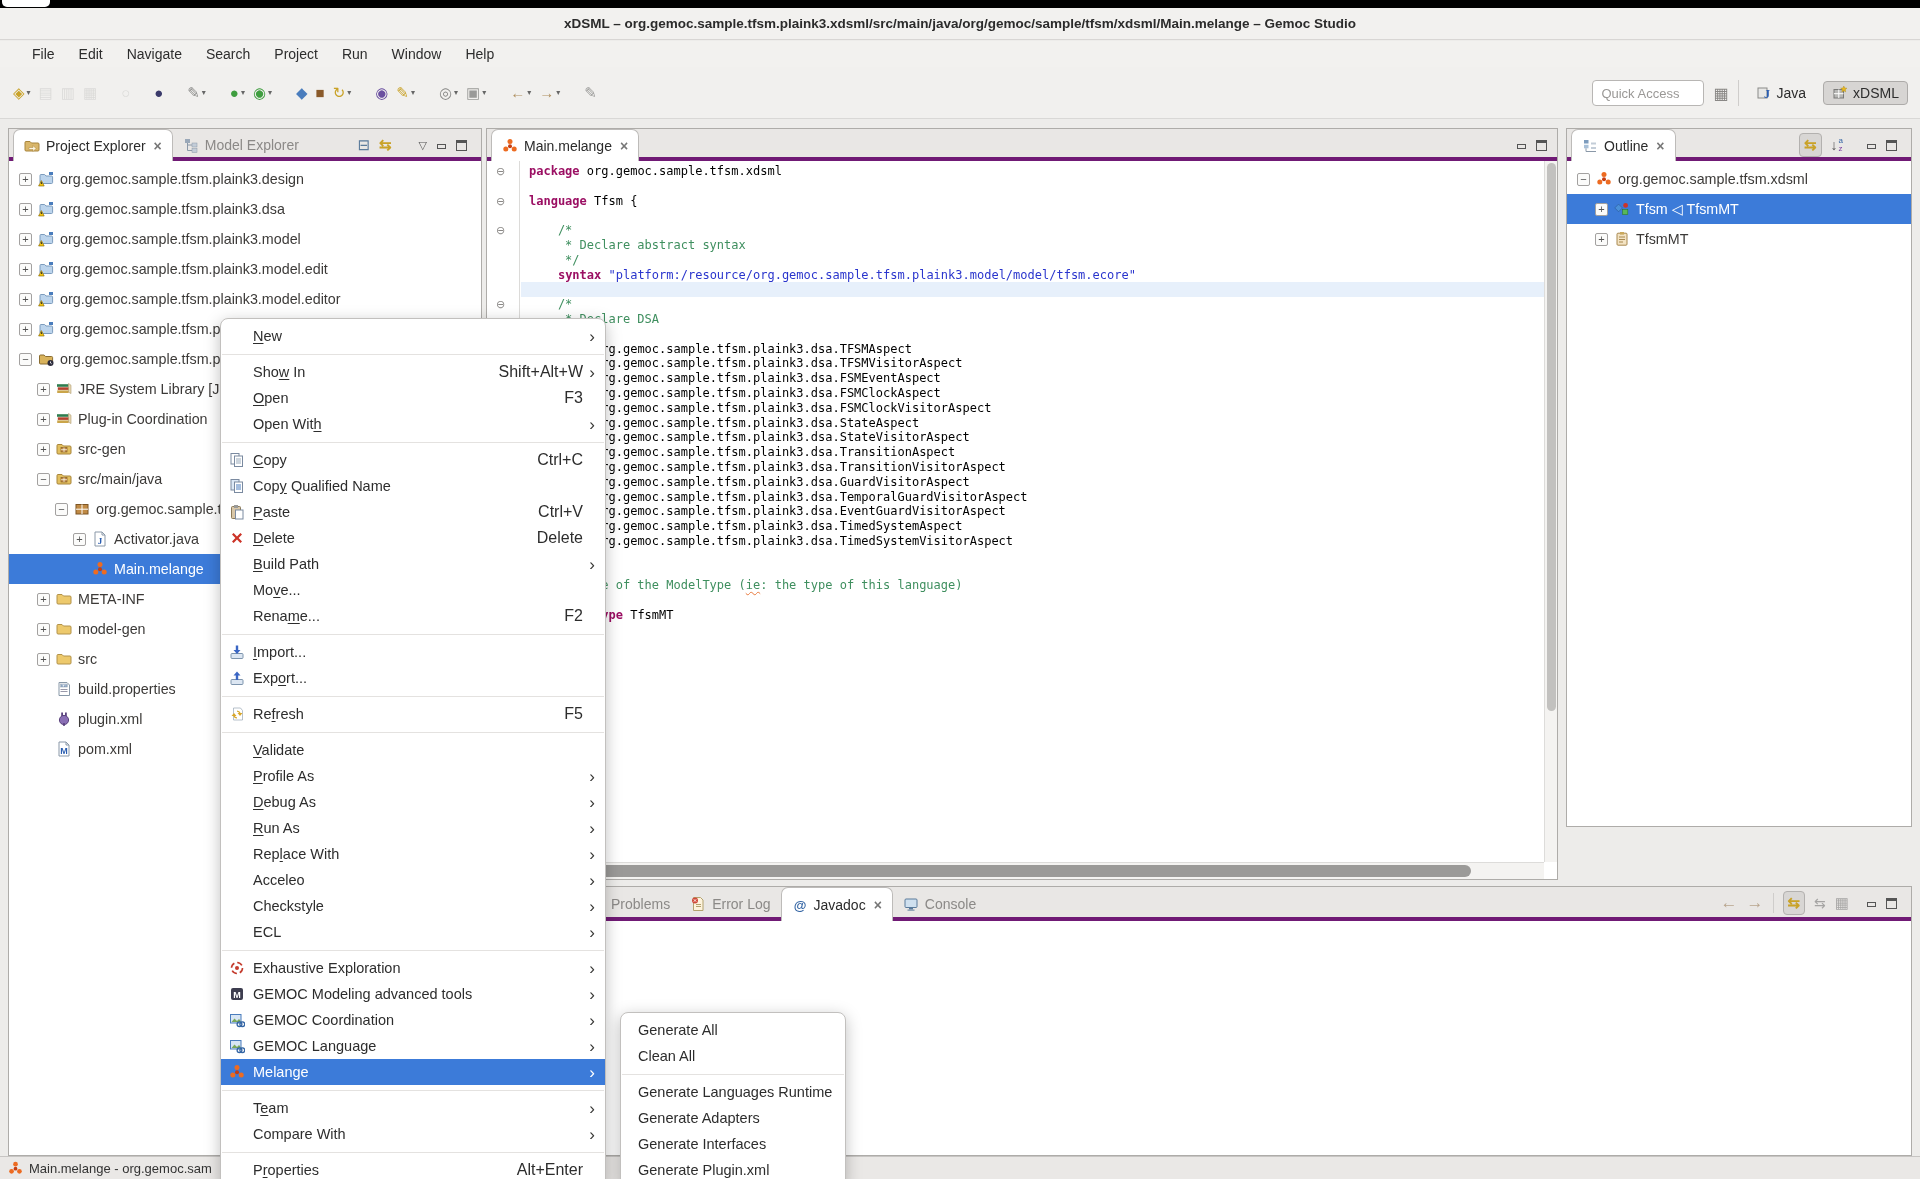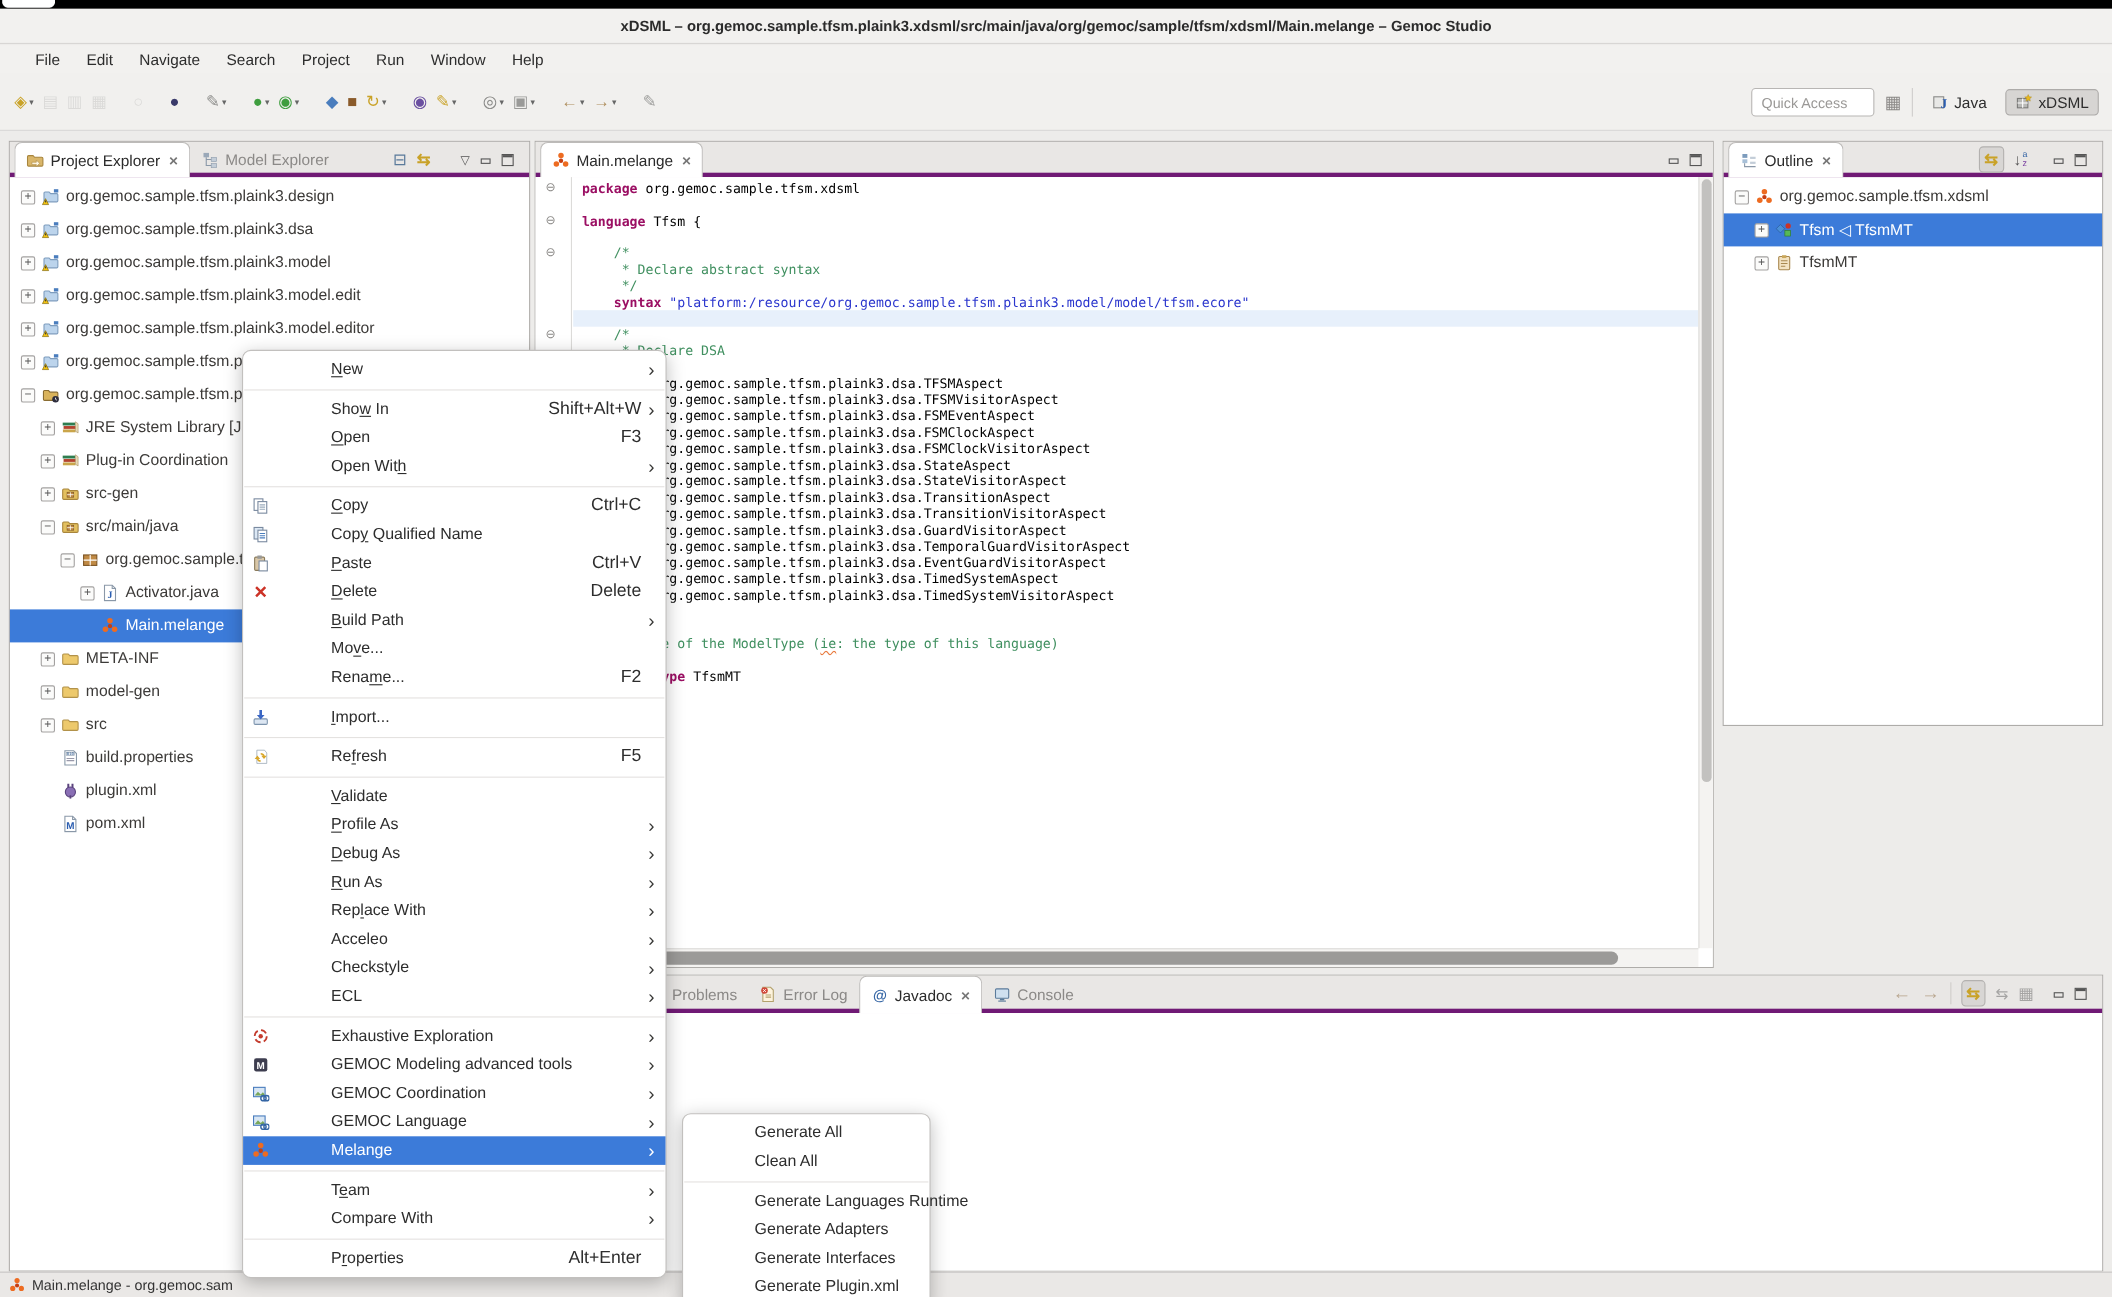--- a/index.html
+++ b/index.html
@@ -43,21 +43,21 @@
   .stool.pressed { background:#d8d6d4; border:1px solid #b3b1af; border-radius:4px; padding:2px 4px; }
   .wmin { width:11px; height:11px; position:relative; display:inline-block; }
   .wmin::after { content:""; position:absolute; left:1px; right:1px; top:4px; height:3px; border:1px solid #555; }
   .wmax { width:11px; height:11px; border:1px solid #555; position:relative; display:inline-block; }
   .wmax::after { content:""; position:absolute; left:0; right:0; top:0; height:2px; background:#555; }
   .azsort { display:inline-flex; align-items:center; }
   .azsort .ltrs { display:inline-flex; flex-direction:column; font-size:8px; line-height:8px; margin-left:1px; }
 
   #left-panel    { left:8px;    top:128px; width:474px;  height:1028px; }
   #editor-panel  { left:486px;  top:128px; width:1072px; height:752px; }
-  #outline-panel { left:1566px; top:128px; width:346px;  height:532px; }
+  #outline-panel { left:1566px; top:128px; width:346px;  height:699px; }
   #bottom-panel  { left:486px;  top:886px; width:1426px; height:270px; }
 
   
   .treewrap { padding-top:3px; }
   .trow { height:30px; display:flex; align-items:center; font-size:14.3px; color:#3c3a38; white-space:nowrap; }
   .trow.sel { background:#3c7bd9; color:#fff; }
   .expander { width:13px; height:13px; flex:none; border:1px solid #a3a1a0; background:#fbfbfa; color:#555;
               font-size:11px; line-height:11px; text-align:center; border-radius:2px; margin-right:6px; }
   .trow.sel .expander { background:#fbfbfa; color:#555; }
   .exp-spacer { width:19px; flex:none; }
@@ -94,21 +94,21 @@
                font-size:13px; color:#333; }
 
   
   .menu { position:absolute; background:#fff; border:1px solid #c2c0be; border-radius:8px;
           box-shadow:0 4px 16px rgba(0,0,0,.25); padding:4px 0; z-index:50; }
   #context-menu { left:220px; top:318px; width:386px; }
   #melange-submenu { left:620px; top:1012px; width:226px; z-index:60; }
   .mitem { height:26px; display:flex; align-items:center; padding:0 10px 0 8px; }
   .mitem.sel { background:#3c7bd9; }
   .micon { width:18px; height:16px; margin-right:6px; flex:none; display:flex; align-items:center; }
-  .mlabel { font-size:14.5px; color:#2d2d2d; white-space:nowrap;margin-left:48px; }
+  .mlabel { font-size:14.5px; color:#2d2d2d; white-space:nowrap; }
   .mspacer { flex:1; }
   .msc { font-size:16px; color:#2d2d2d; white-space:nowrap; }
   .marr { width:12px; text-align:right; font-size:17px; line-height:1; color:#3a3a38; }
   .mitem.sel .mlabel, .mitem.sel .msc, .mitem.sel .marr { color:#fff; }
   .msep { height:10px; position:relative; }
   .msep::after { content:""; position:absolute; left:1px; right:1px; top:5px; border-top:1px solid #e4e2e0; }
   #melange-submenu .mitem { padding-left:17px; }
   .u { text-decoration:underline; text-underline-offset:2px; }
 </style>
 </head>
@@ -805,20 +805,33 @@
           <svg viewBox="0 0 16 16">
             <rect x="2" y="9.5" width="12" height="5" rx="1" fill="#dce6f2" stroke="#7d94ad"></rect>
             <path d="M6.8 1.5h2.4v4.5h2.3L8 10 4.5 6h2.3z" fill="#3a66c4"></path>
           </svg>
         </span>
       </span>
       <span class="mlabel"><span class="u">I</span>mport...</span>
       <span class="mspacer"></span>
       <span class="marr"></span>
     </div>
+    <div class="mitem">
+      <span class="micon">
+        <span class="ic">
+          <svg viewBox="0 0 16 16">
+            <rect x="2" y="9.5" width="12" height="5" rx="1" fill="#dce6f2" stroke="#7d94ad"></rect>
+            <path d="M6.8 10h2.4V5.5h2.3L8 1.5 4.5 5.5h2.3z" fill="#3a66c4"></path>
+          </svg>
+        </span>
+      </span>
+      <span class="mlabel">Exp<span class="u">o</span>rt...</span>
+      <span class="mspacer"></span>
+      <span class="marr"></span>
+    </div>
     <div class="msep"></div>
     <div class="mitem">
       <span class="micon">
         <span class="ic">
           <svg viewBox="0 0 16 16">
             <path d="M4.5 2h7l2 2.5V14h-9z" fill="#fff" stroke="#8898a8" stroke-width=".6"></path>
             <path d="M8 4.5a4 4 0 0 1 3.7 2.6h1.8L11 10 8.5 7.1h1.6A2.6 2.6 0 0 0 8 5.8z" fill="#d9a72a"></path>
             <path d="M8 12.5a4 4 0 0 1-3.7-2.6H2.5L5 6.9l2.5 3H5.9A2.6 2.6 0 0 0 8 11.2z" fill="#d9a72a"></path>
           </svg>
         </span>

